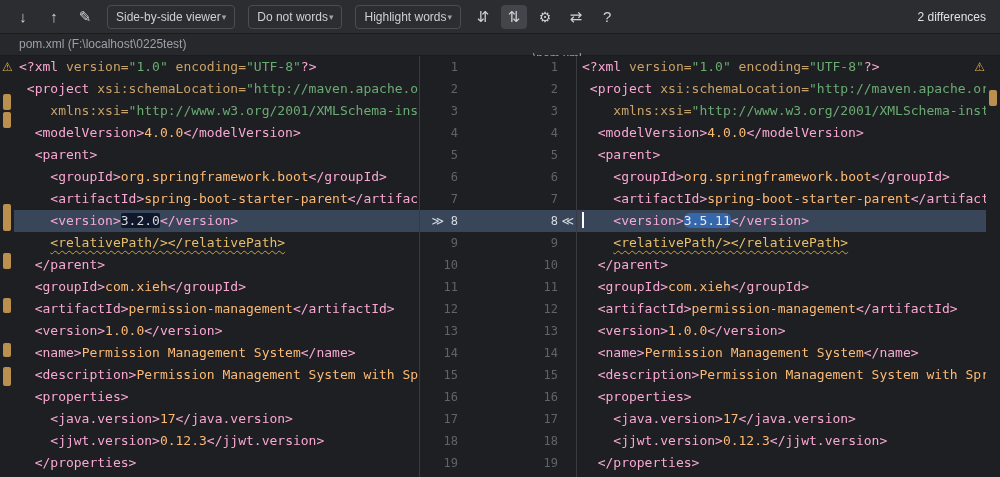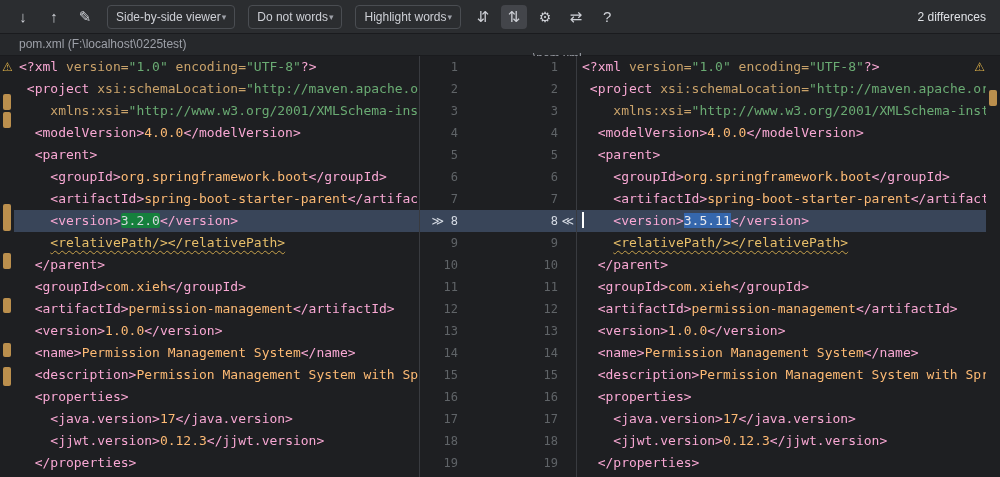--- a/index.html
+++ b/index.html
@@ -39,22 +39,22 @@
                font-family:"DejaVu Sans Mono","Liberation Mono",monospace;
                font-size:13px; color:#bcbec4; }
   .code-line.changed { background:#394559; }
 
   .tk-txt  { color:#fdba74; }
   .tk-tag  { color:#f9a8d4; }
   .tk-attr { color:#c9a26a; }
   .tk-str  { color:#6aab73; }
   .tk-warn { color:#e8bf6a; text-decoration:underline; text-decoration-style:wavy;
              text-decoration-color:#c7a24c; text-decoration-thickness:1px; text-underline-offset:3px; }
-  .tk-hlL  { color:#d6d9de; background:#15803d; border-radius:2px; }
-  .tk-hlR  { color:#e8eaee; background:#3567ad; border-radius:0; }
+  .tk-hlL  { color:#d6d9de; background:#0f172a; border-radius:2px; }
+  .tk-hlR  { color:#e8eaee; background:#3567ad; border-radius:6px; }
 
   .caret { display:inline-block; width:2px; height:16px; background:#ffffff;
            vertical-align:-3px; margin-right:-2px; }
 
   .gutter { background:#1e1f22; font-family:"DejaVu Sans Mono","Liberation Mono",monospace;
             font-size:12px; color:#606468; }
   .gutter-row { height:22px; line-height:22px; position:relative; text-align:right; }
   .gutter.gl .gutter-row { padding-right:10px; }
   .gutter.gr .gutter-row { padding-right:18px; }
   .gutter-row.changed { background:#394559; color:#d5dae3; }

